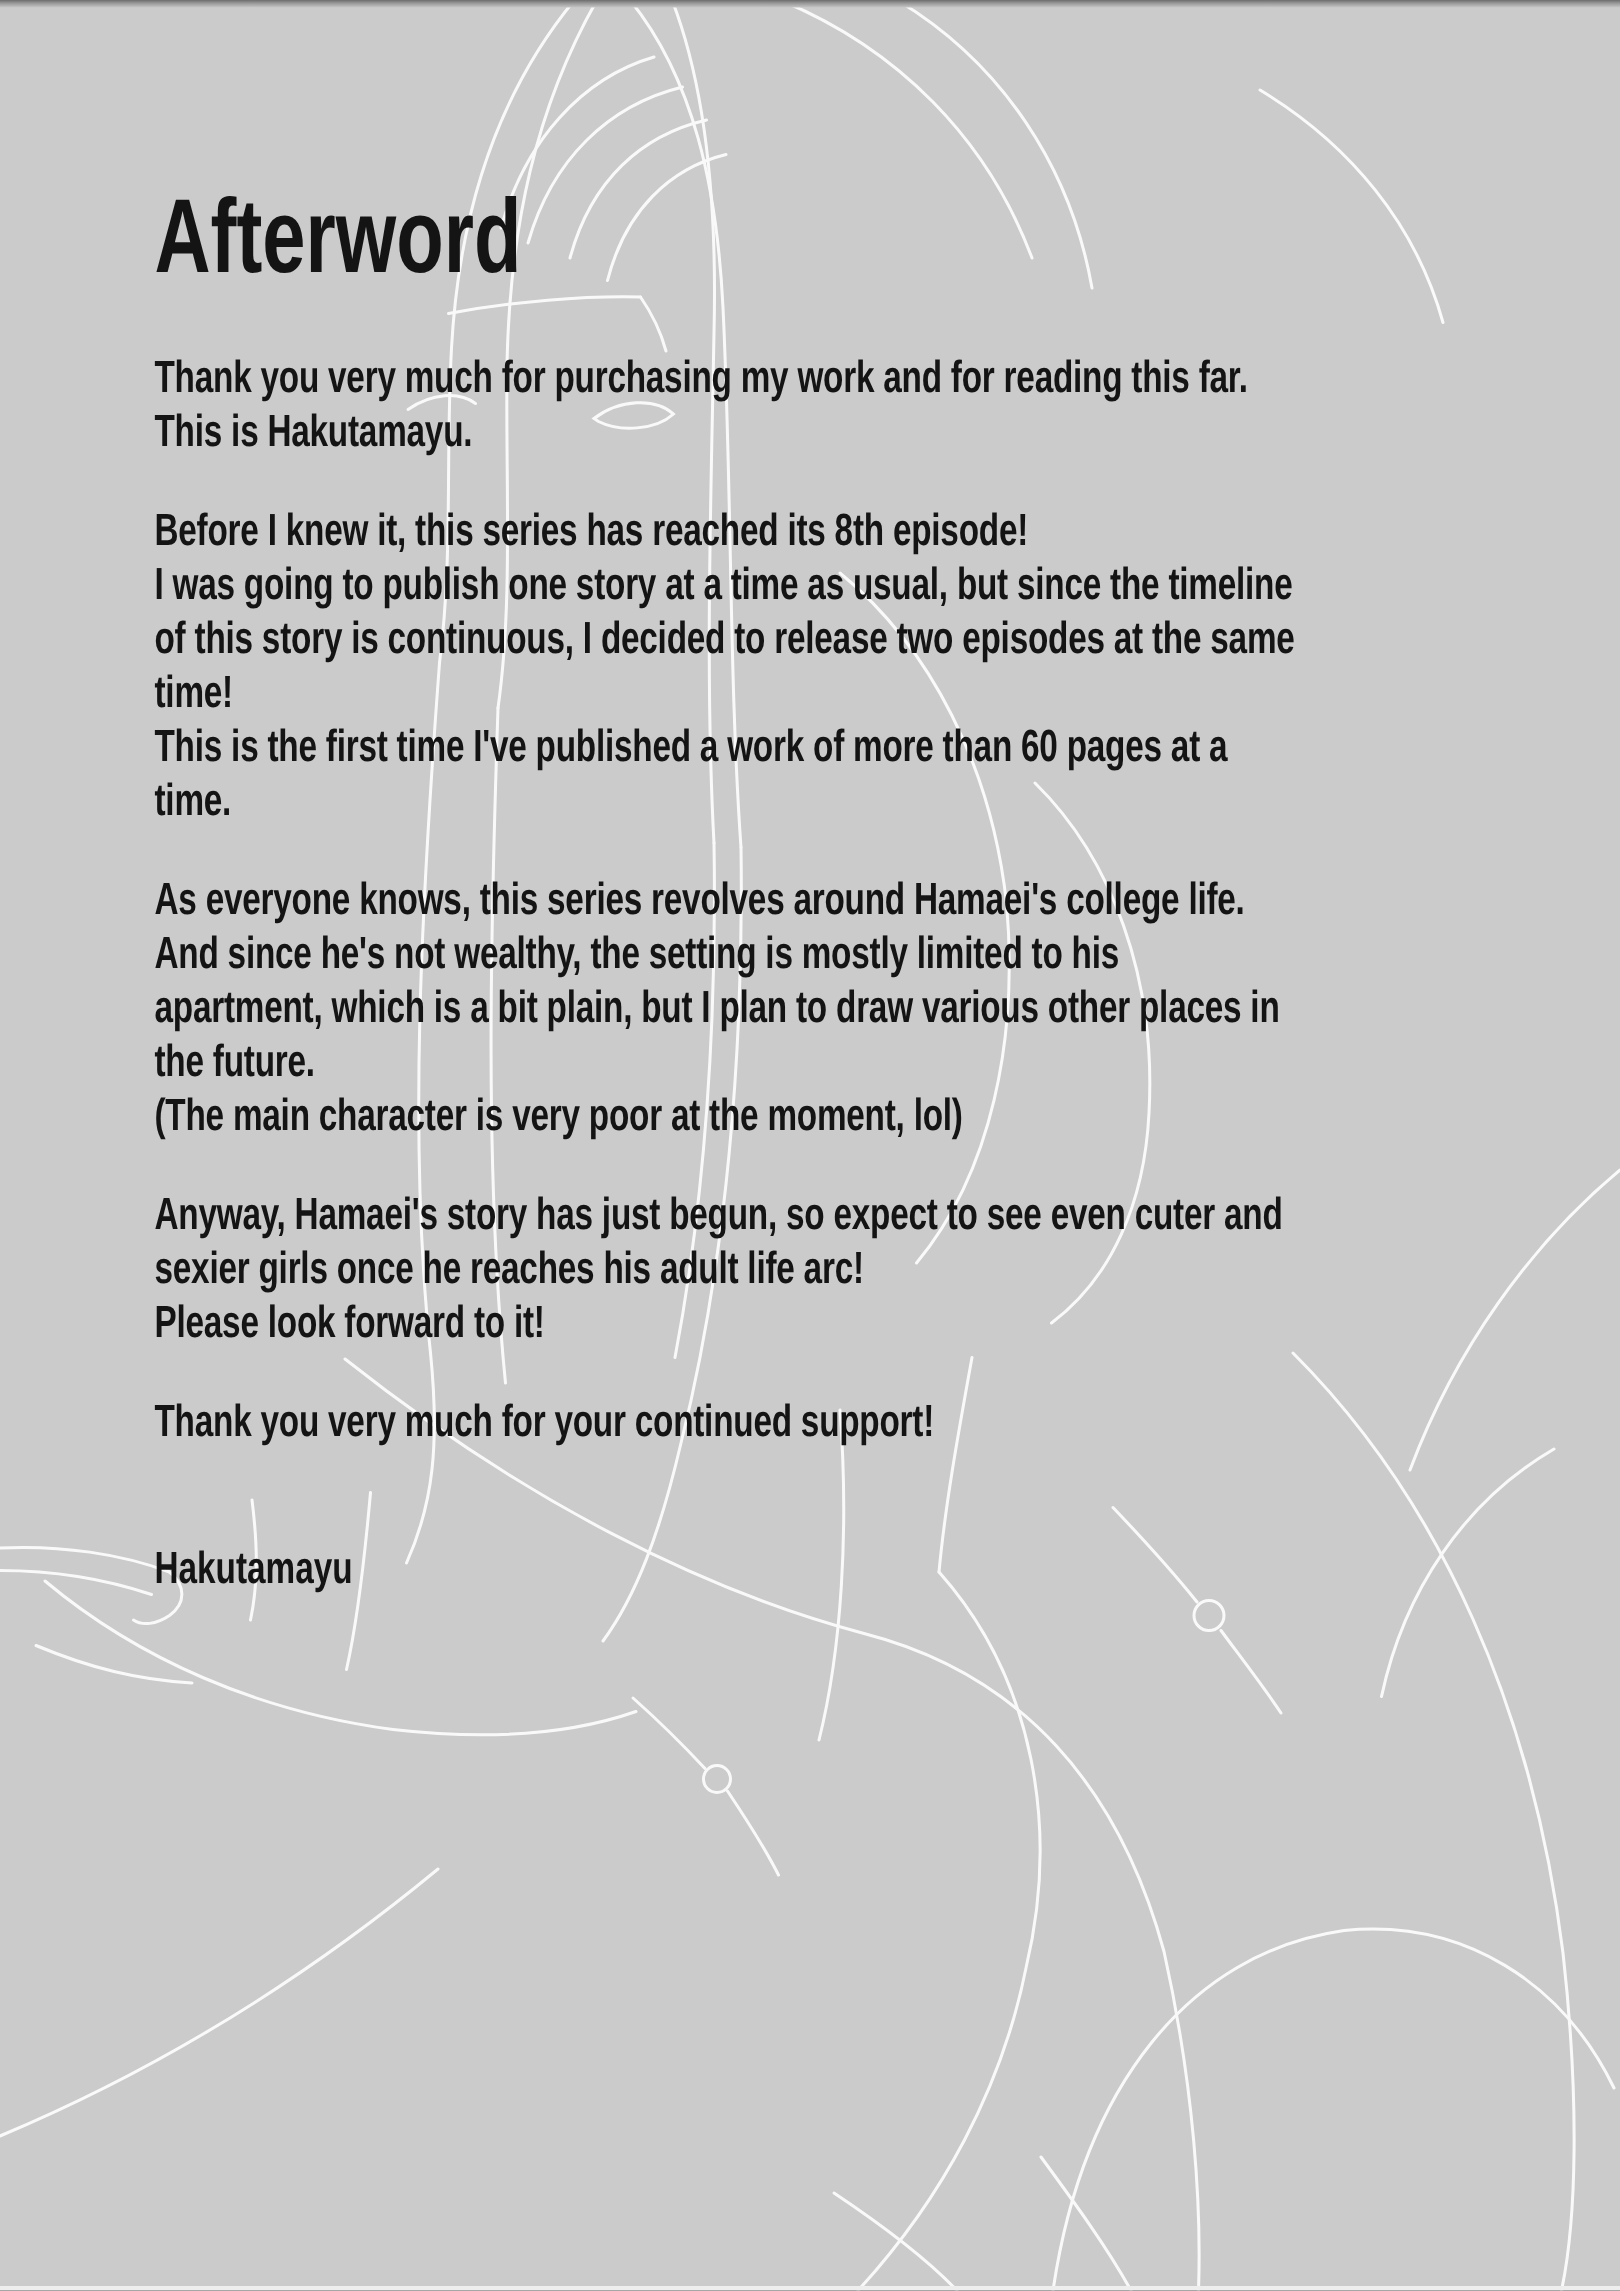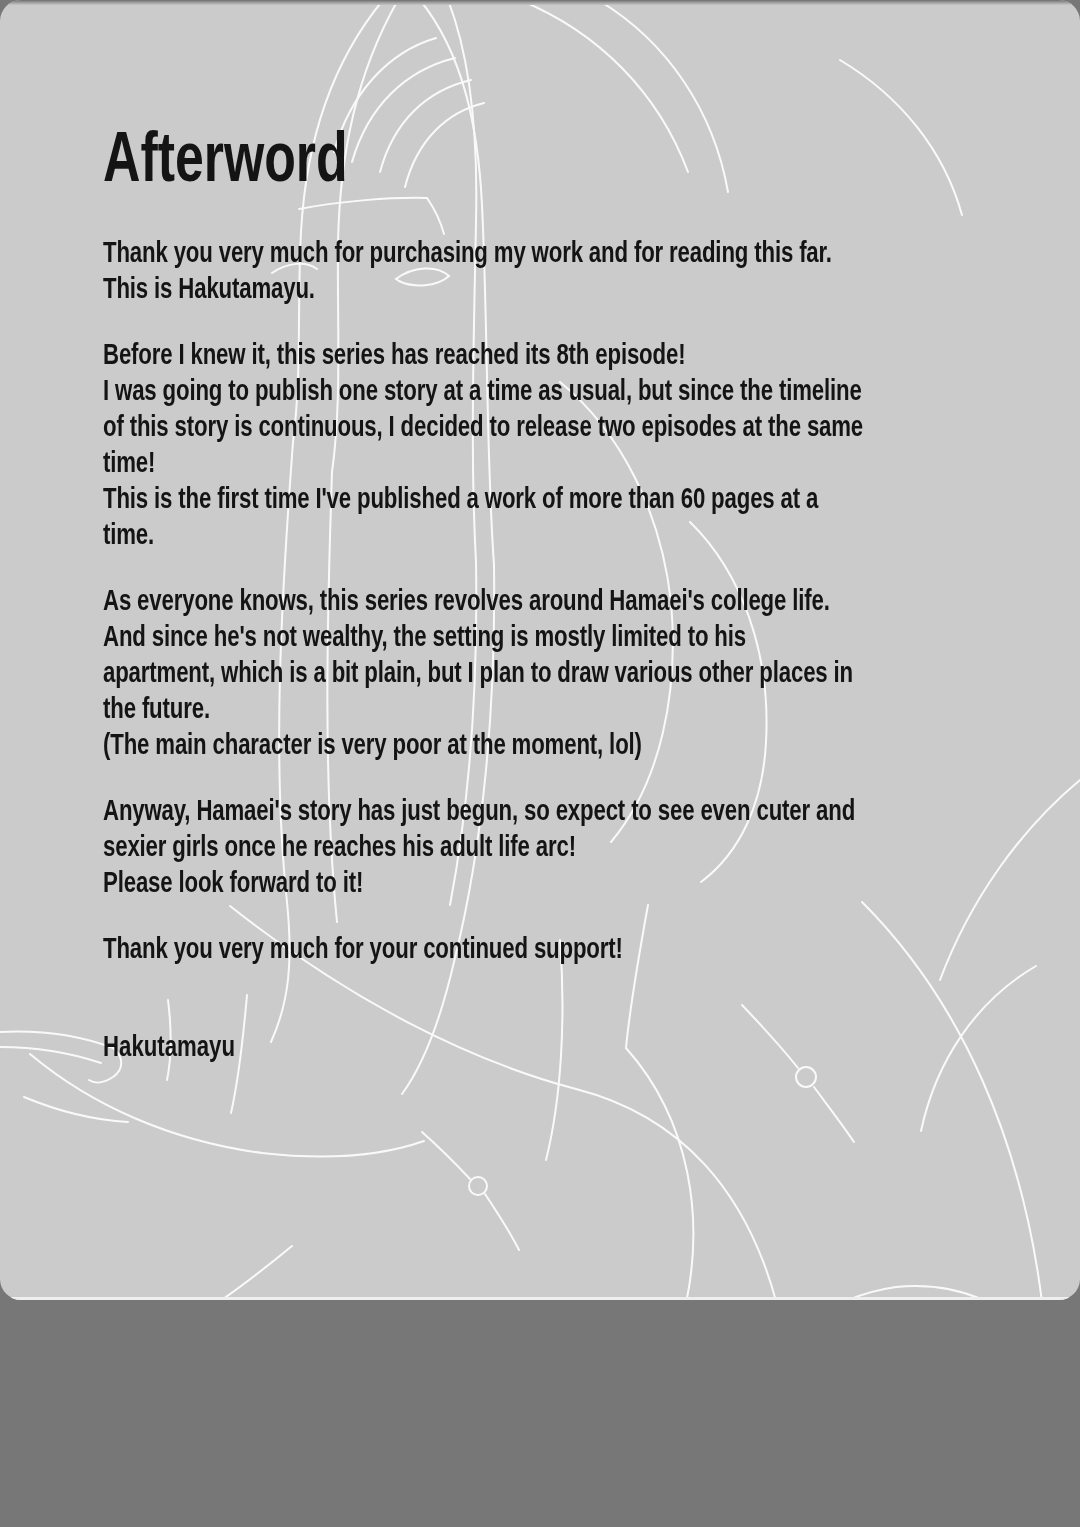--- a/index.html
+++ b/index.html
@@ -1,23 +1,22 @@
 <!DOCTYPE html>
 <html style="--background: #cbcbcb; --text: #141414; --sketch-line: #ffffff; --top-edge: #6d6d6d; --bottom-edge: #eeeeee;"><head>
 <meta charset="utf-8">
 <style>
   html,body{margin:0;padding:0;background:#777;}
   .page{
     position:relative;
-    width:1080px;height:1300px;
+    width:1080px;height:1527px;
     margin:0 auto;
     background:var(--background,#cbcbcb);
     overflow:hidden;
     font-family:"Liberation Sans",sans-serif;
-    border-radius:21px;
   }
   .edge-top{
     position:absolute;top:0;left:0;width:100%;height:5px;z-index:3;
     background:linear-gradient(to bottom,var(--top-edge,#6d6d6d) 0%,#9a9a9a 45%,#c6c6c6 100%);
   }
   .edge-bottom{
     position:absolute;bottom:0;left:0;width:100%;height:3px;z-index:3;
     background:var(--bottom-edge,#eeeeee);
   }
   .sketch{

